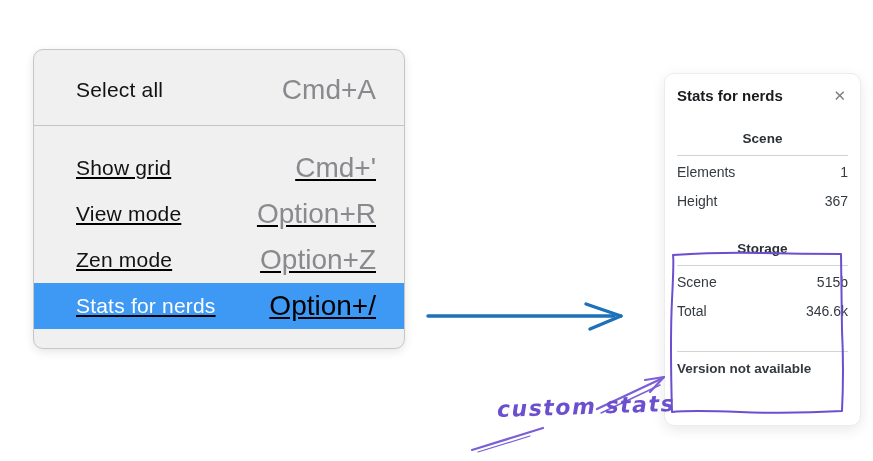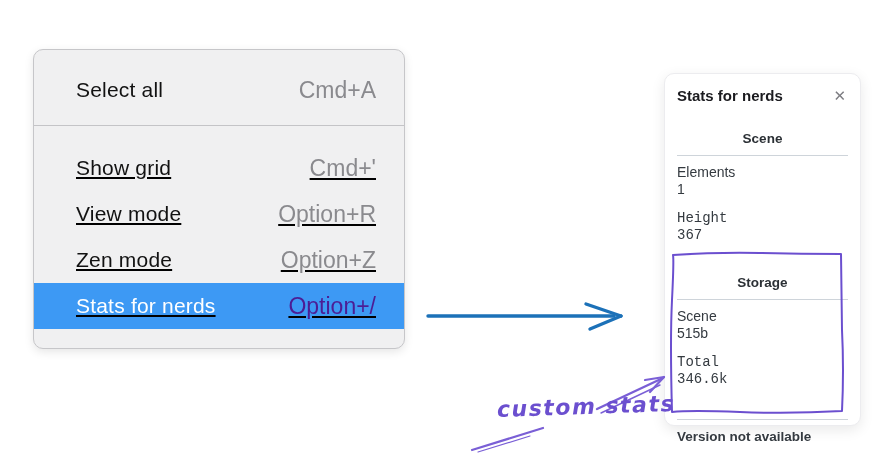--- a/index.html
+++ b/index.html
@@ -37,26 +37,26 @@
     justify-content: space-between;
     padding: 0 28px 0 42px;
     cursor: default;
   }
   .menu-item .mi-label {
     font-size: 21px;
     color: #121212;
     letter-spacing: 0.2px;
   }
   .menu-item .mi-shortcut {
-    font-size: 23px;
+    font-size: 28px;
     color: #8a8a8e;
   }
   .menu-item.selected { background: #3d99f4; }
   .menu-item.selected .mi-label { color: #ffffff; }
-  .menu-item.selected .mi-shortcut { color: #4c1d95; margin-left: 48px; }
+  .menu-item.selected .mi-shortcut { color: #000000; margin-left: 48px; }
 
   
   .panel {
     position: absolute;
     left: 664px; top: 73px;
     width: 197px; height: 353px;
     box-sizing: border-box;
     background: #ffffff;
     border: 1px solid #ececef;
     border-radius: 10px;
@@ -95,23 +95,22 @@
     border-top: 1px solid #ced4da;
     margin: 0 0 8px 0;
   }
   .stat-row {
     display: flex;
     justify-content: space-between;
     font-size: 14px;
     color: #343a40;
     margin-bottom: 12px;
     line-height: 17px;
-    flex-direction: column;
-  }
-  .stat-row:last-child { margin-bottom: 0; font-family: Liberation Mono, monospace; }
+  }
+  .stat-row:last-child { margin-bottom: 0; }
   .sec-note {
     font-size: 13.5px;
     color: #343a40;
     line-height: 17px;
     font-weight: bold;
   }
 
   
   .overlay {
     position: absolute;

